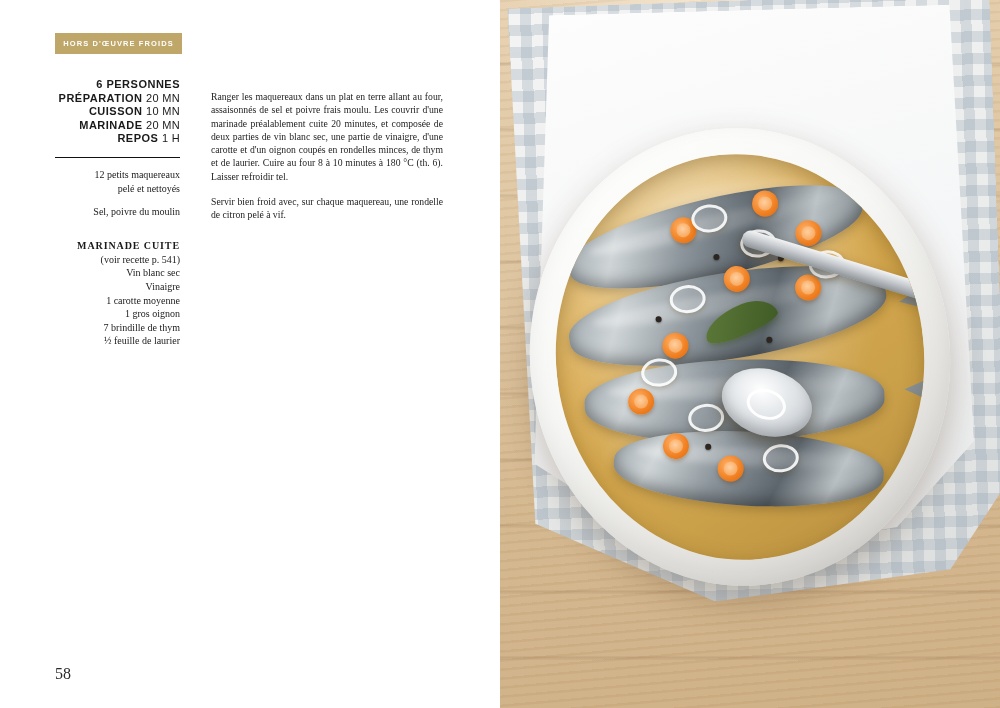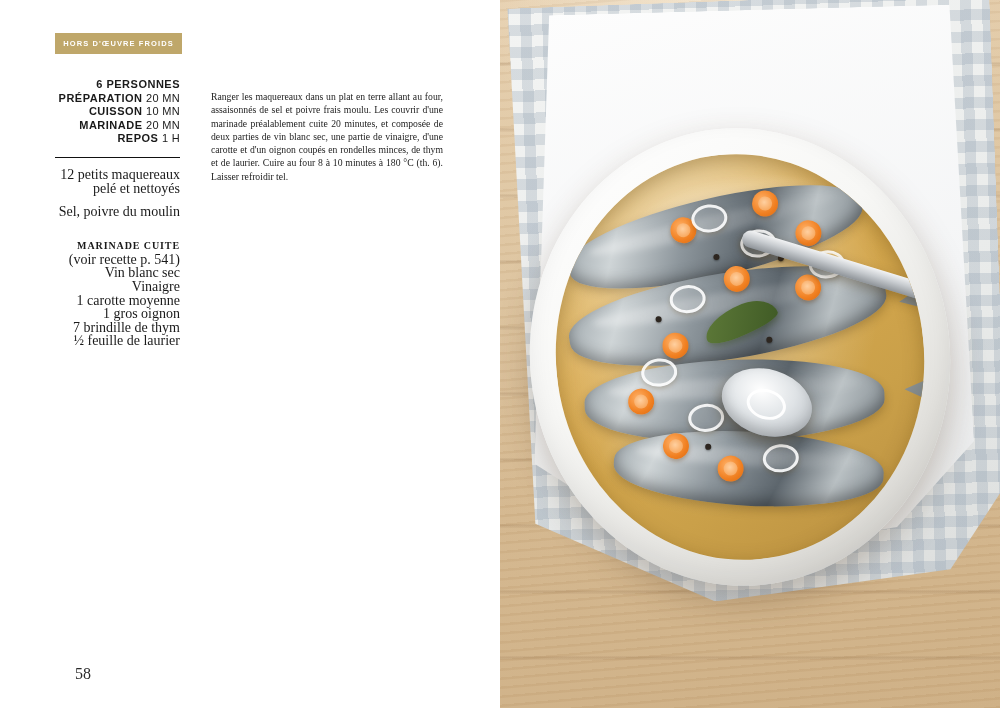--- a/index.html
+++ b/index.html
@@ -83,21 +83,21 @@
     margin-top: 36px;
   }
   .rule {
     border: 0;
     border-top: 1px solid #111;
     margin: 11px 0 10px auto;
     width: 100%;
   }
   .ing {
     font-family: "Liberation Serif", serif;
-    font-size: 14px;
+    font-size: 10px;
     color: #1a1a1a;
     line-height: 13.6px;
   }
   .ing-gap {
     height: 10px;
   }
   .sub-title {
     font-family: Liberation Serif, serif;
     font-size: 10px;
     font-weight: 700;
@@ -123,21 +123,20 @@
   .body-text p {
     margin: 12px;
   }
   .folio {
     position: absolute;
     left: 55px;
     bottom: 25px;
     font-family: "Liberation Serif", serif;
     font-size: 16px;
     color: #2a2a2a;
-    margin-left: 20px;
   }
   
   .right-page {
     position: relative;
     width: 500px;
     height: 708px;
     flex: 0 0 500px;
     overflow: hidden;
     background: #d8c3a5;
   }
@@ -384,20 +383,21 @@
           <div class="ing">Vinaigre</div>
           <div class="ing">1 carotte moyenne</div>
           <div class="ing">1 gros oignon</div>
           <div class="ing">7 brindille de thym</div>
           <div class="ing">½ feuille de laurier</div>
         </div>
 
         <div class="col-right">
           <div class="body-text">
             <p>Ranger les maquereaux dans un plat en terre allant au four, assaisonnés de sel et poivre frais moulu. Les couvrir d'une marinade préalablement cuite 20 minutes, et composée de deux parties de vin blanc sec, une partie de vinaigre, d'une carotte et d'un oignon coupés en rondelles minces, de thym et de laurier. Cuire au four 8 à 10 minutes à 180 °C (th. 6). Laisser refroidir tel.</p>
+            <p>Servir bien froid avec, sur chaque maquereau, une rondelle de citron pelé à vif.</p>
           </div>
         </div>
 
       </div>
     </div>
 
     <div class="folio">58</div>
   </div>
 
   <div class="right-page">

